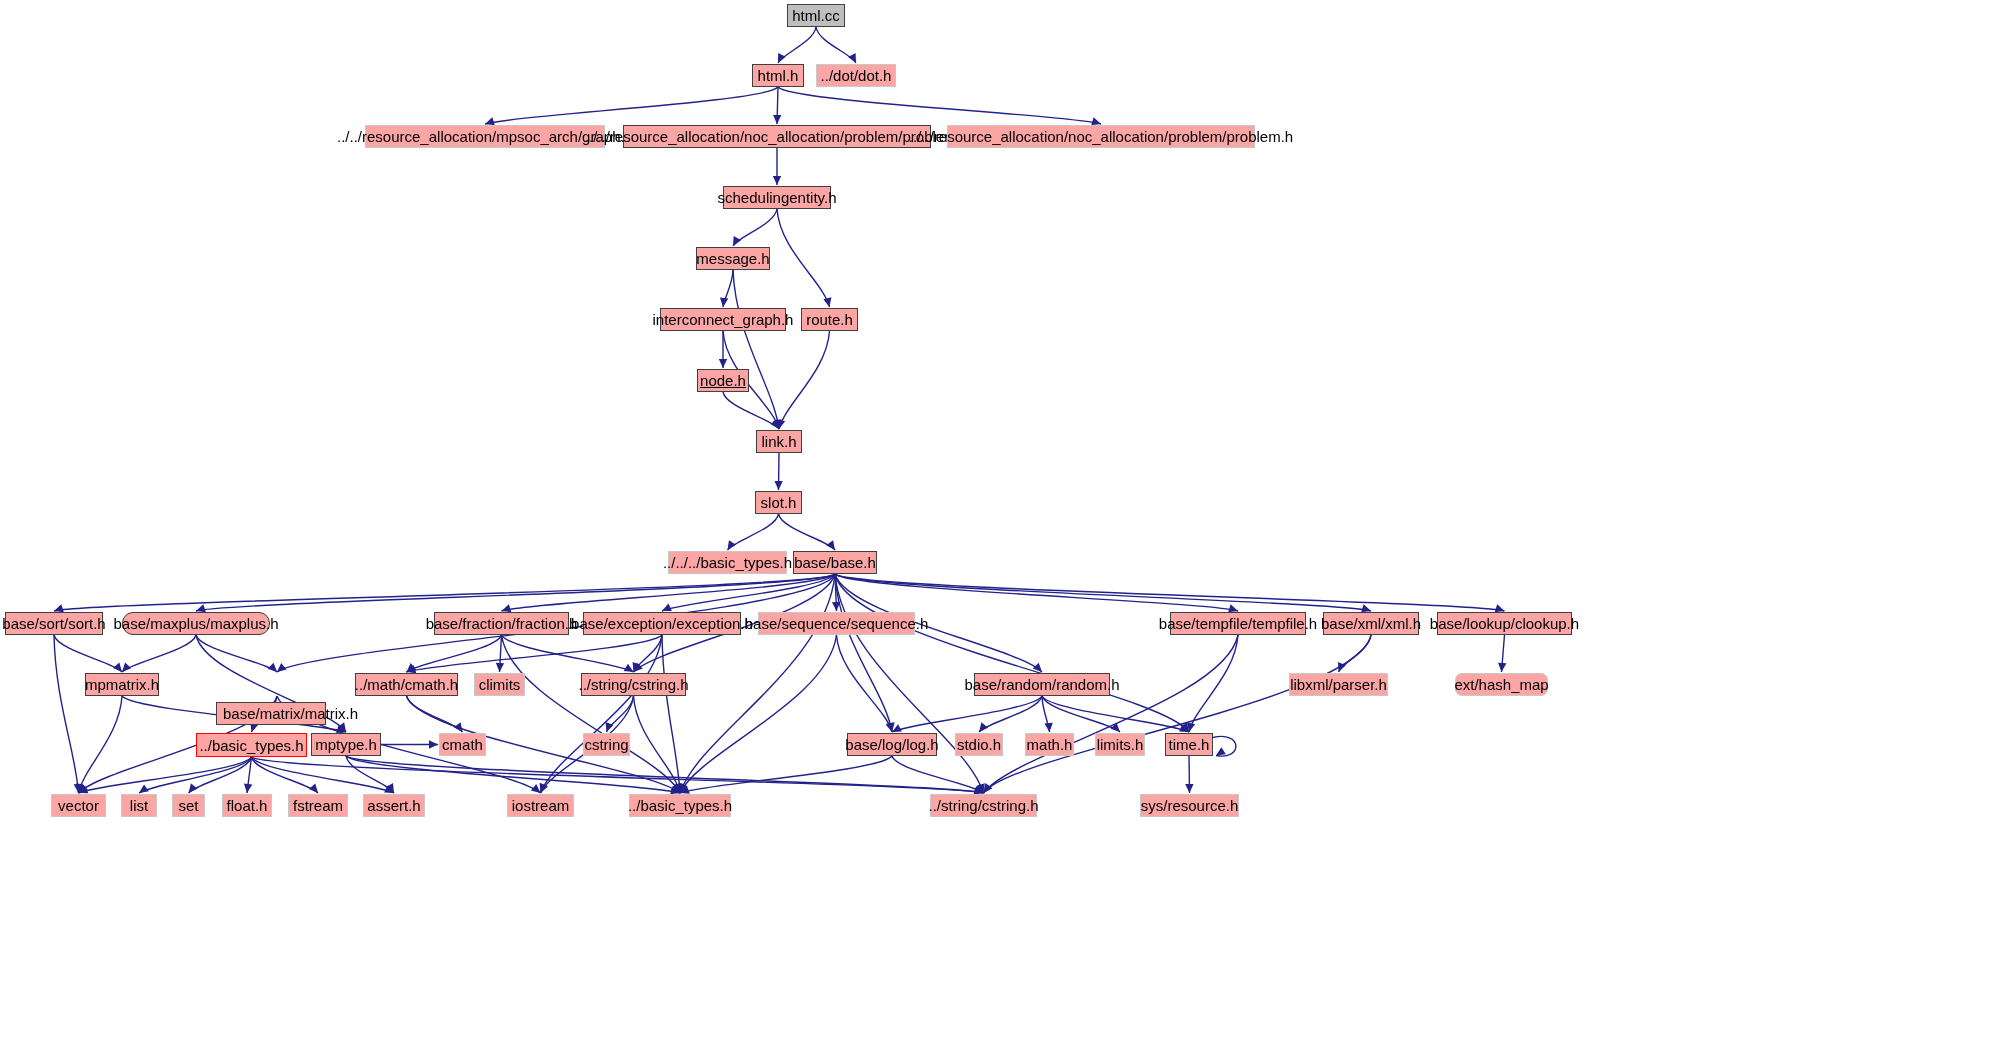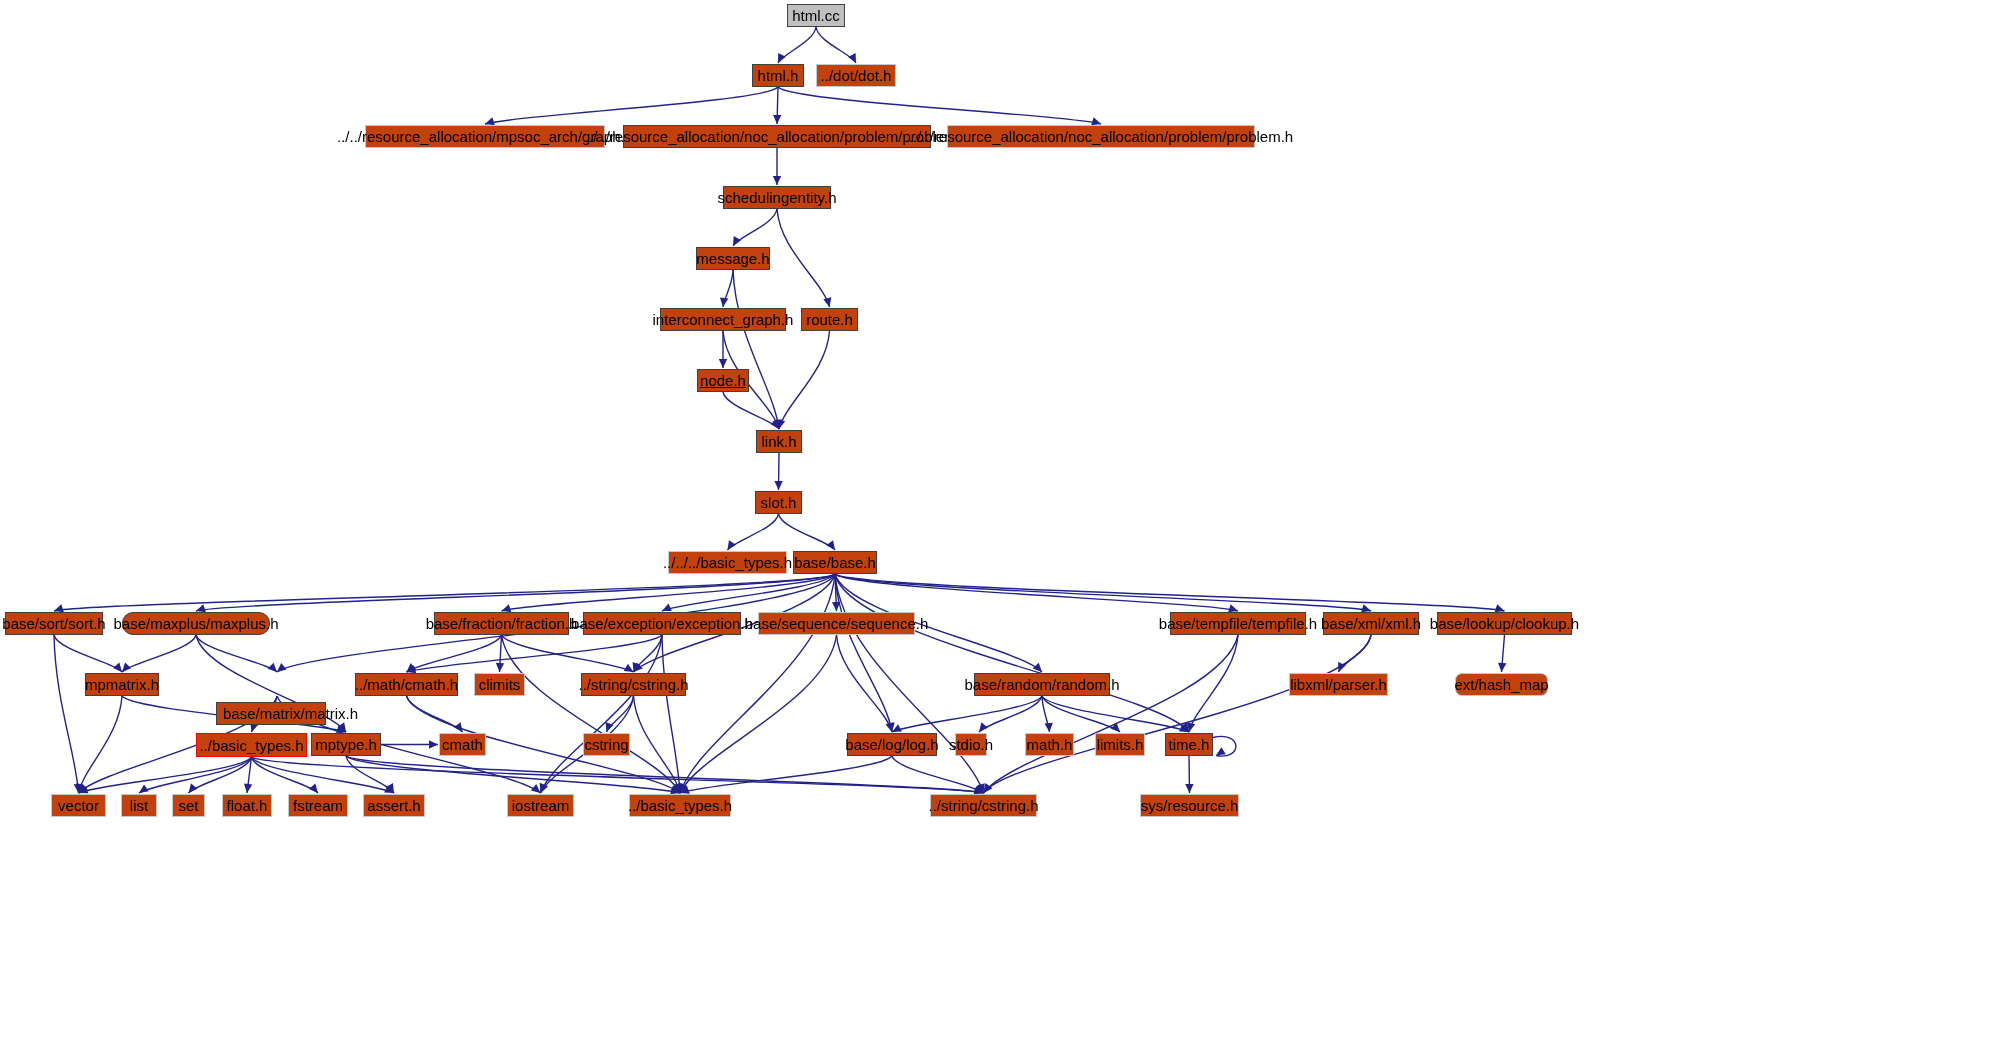--- a/index.html
+++ b/index.html
@@ -3,21 +3,21 @@
 <meta charset="utf-8">
 <style>
   html,body{margin:0;padding:0;background:#ffffff;}
   body{font-family:"Liberation Sans", sans-serif;}
   #graph-root{position:relative;width:1993px;height:1045px;overflow:hidden;background:#fff;}
   svg.edges{position:absolute;left:0;top:0;width:1993px;height:1045px;}
   .node{
     position:absolute;
     box-sizing:border-box;
     display:flex;align-items:center;justify-content:center;
-    background:#c2410c;
+    background:#fca5a5;
     white-space:nowrap;
     font-size:15px;
     color:#000;
     line-height:1;
   }
   .node.ext{border:1px solid #c8c8c8;}
   .node.hdr{border:1.6px solid #404040;}
   .node.cur{border:1.6px solid #404040;background:#bfbfbf;}
   .node.red{border:1.8px solid #ff0000;}
   .node span{pointer-events:none;}
@@ -294,21 +294,21 @@
       </div>
       <div class="node ext" style="left: 439px; top: 733px; width: 47px; height: 23px;">
         <span>cmath</span>
       </div>
       <div class="node ext" style="left: 583px; top: 733px; width: 47px; height: 23px;">
         <span>cstring</span>
       </div>
       <div class="node hdr" style="left: 847px; top: 733px; width: 90px; height: 23px;">
         <span>base/log/log.h</span>
       </div>
-      <div class="node ext" style="left: 955px; top: 733px; width: 32px; height: 23px;">
+      <div class="node ext" style="left: 955px; top: 733px; width: 48px; height: 23px;">
         <span>stdio.h</span>
       </div>
       <div class="node ext" style="left: 1025px; top: 733px; width: 49px; height: 23px;">
         <span>math.h</span>
       </div>
       <div class="node ext" style="left: 1095px; top: 733px; width: 50px; height: 23px;">
         <span>limits.h</span>
       </div>
       <div class="node hdr" style="left: 1165px; top: 733px; width: 48px; height: 23px;">
         <span>time.h</span>

